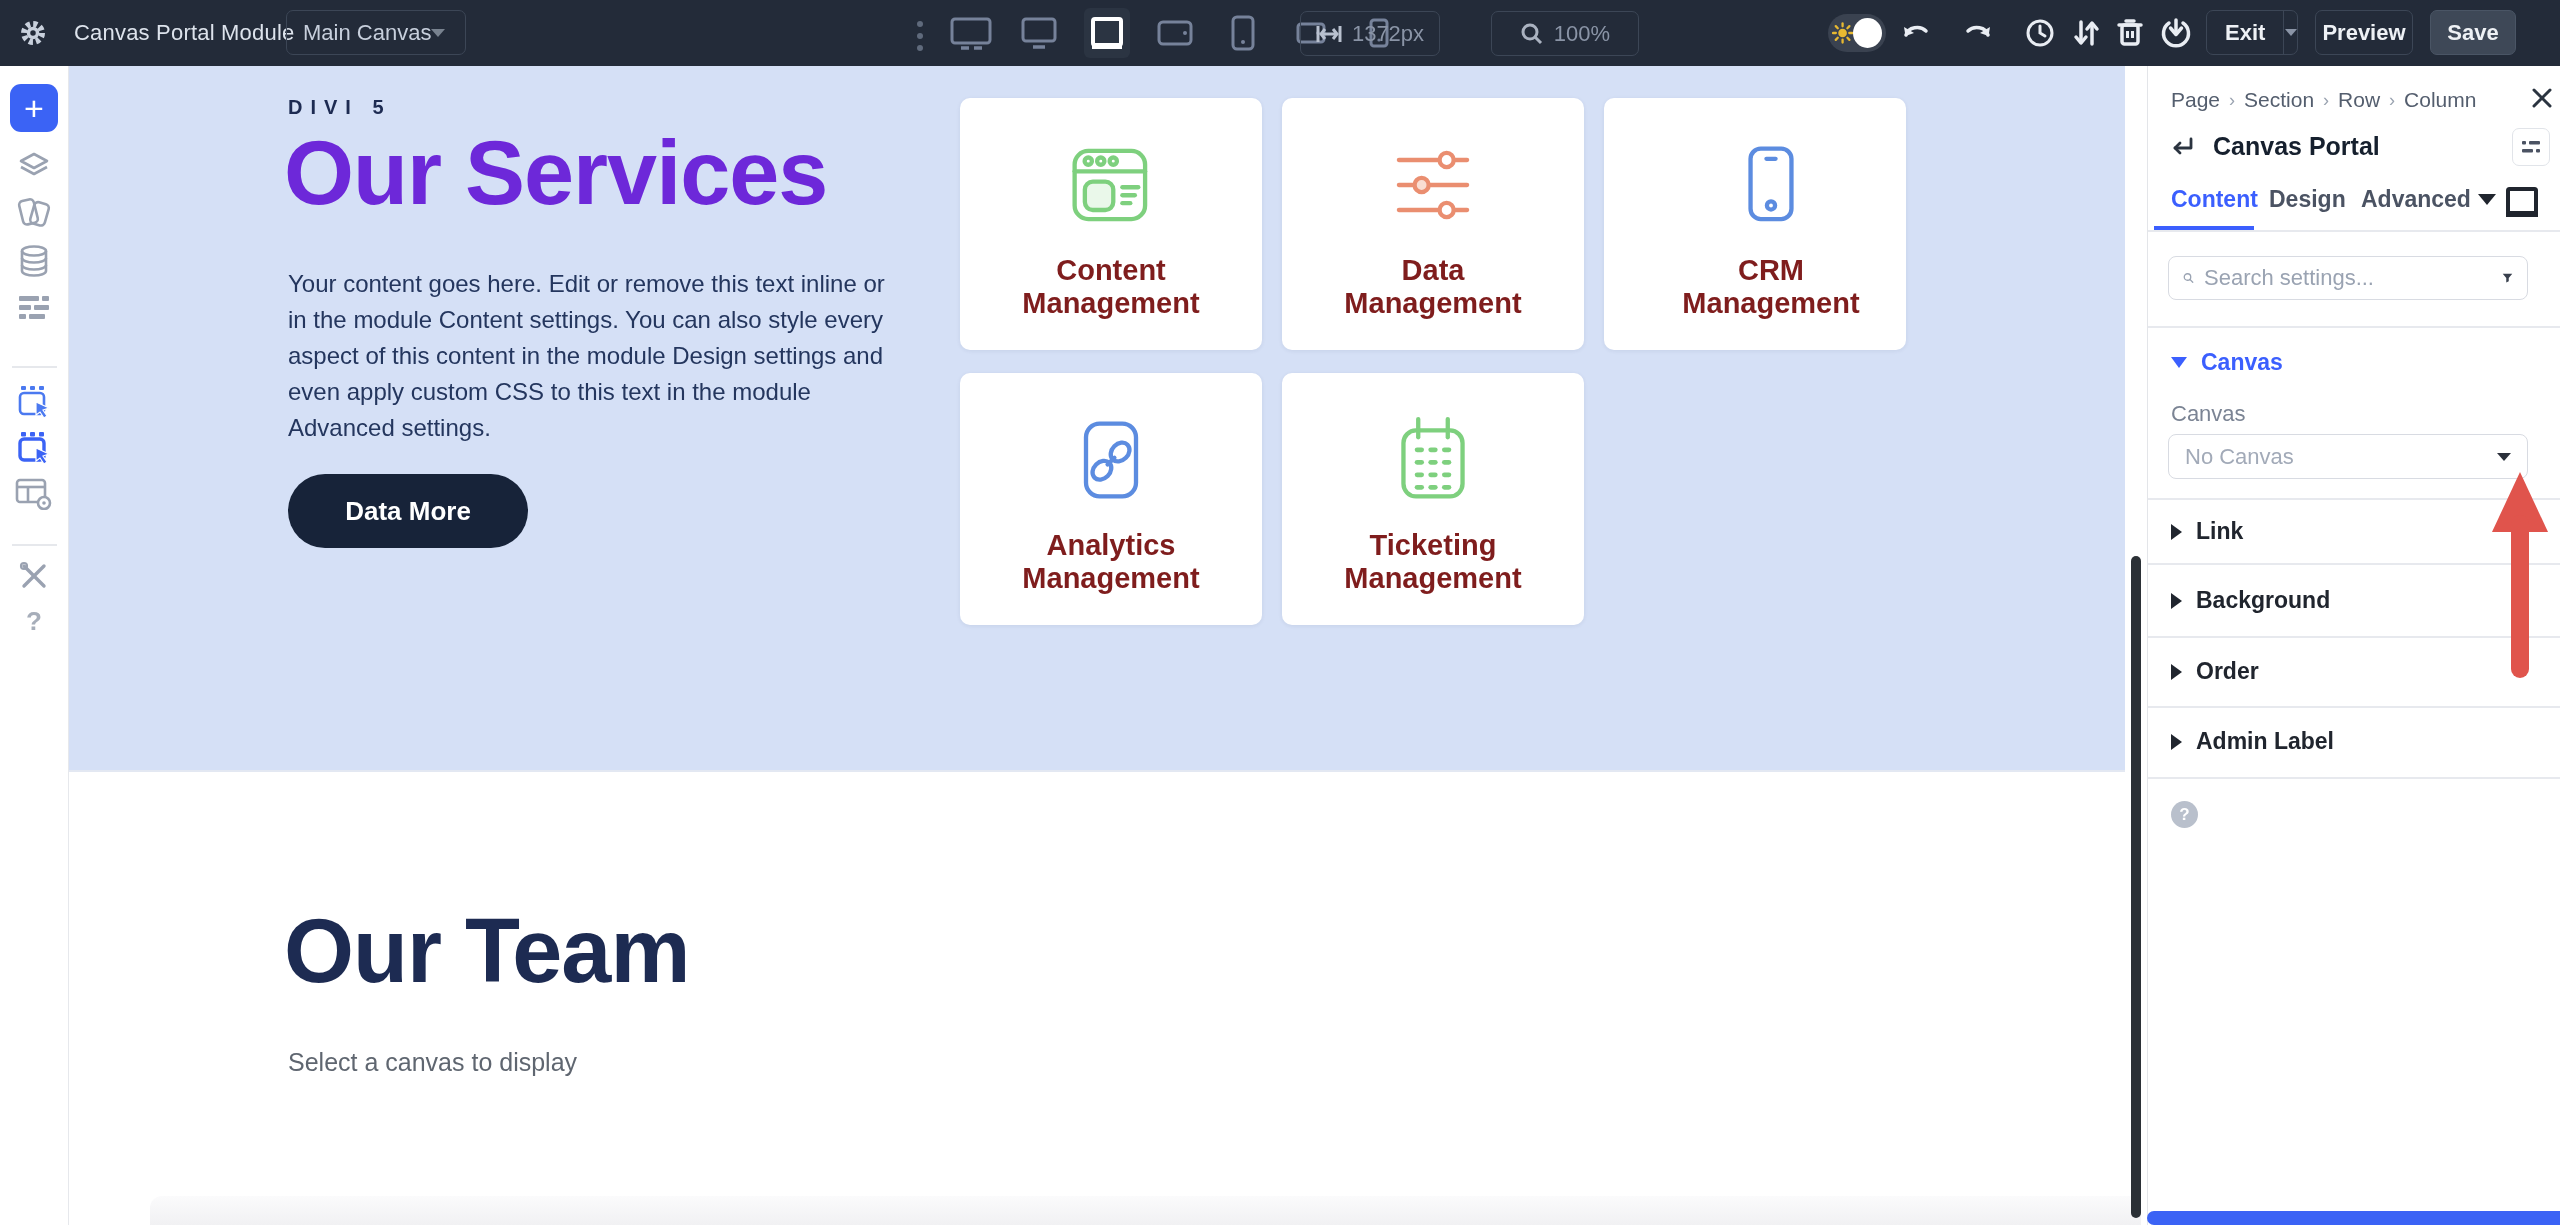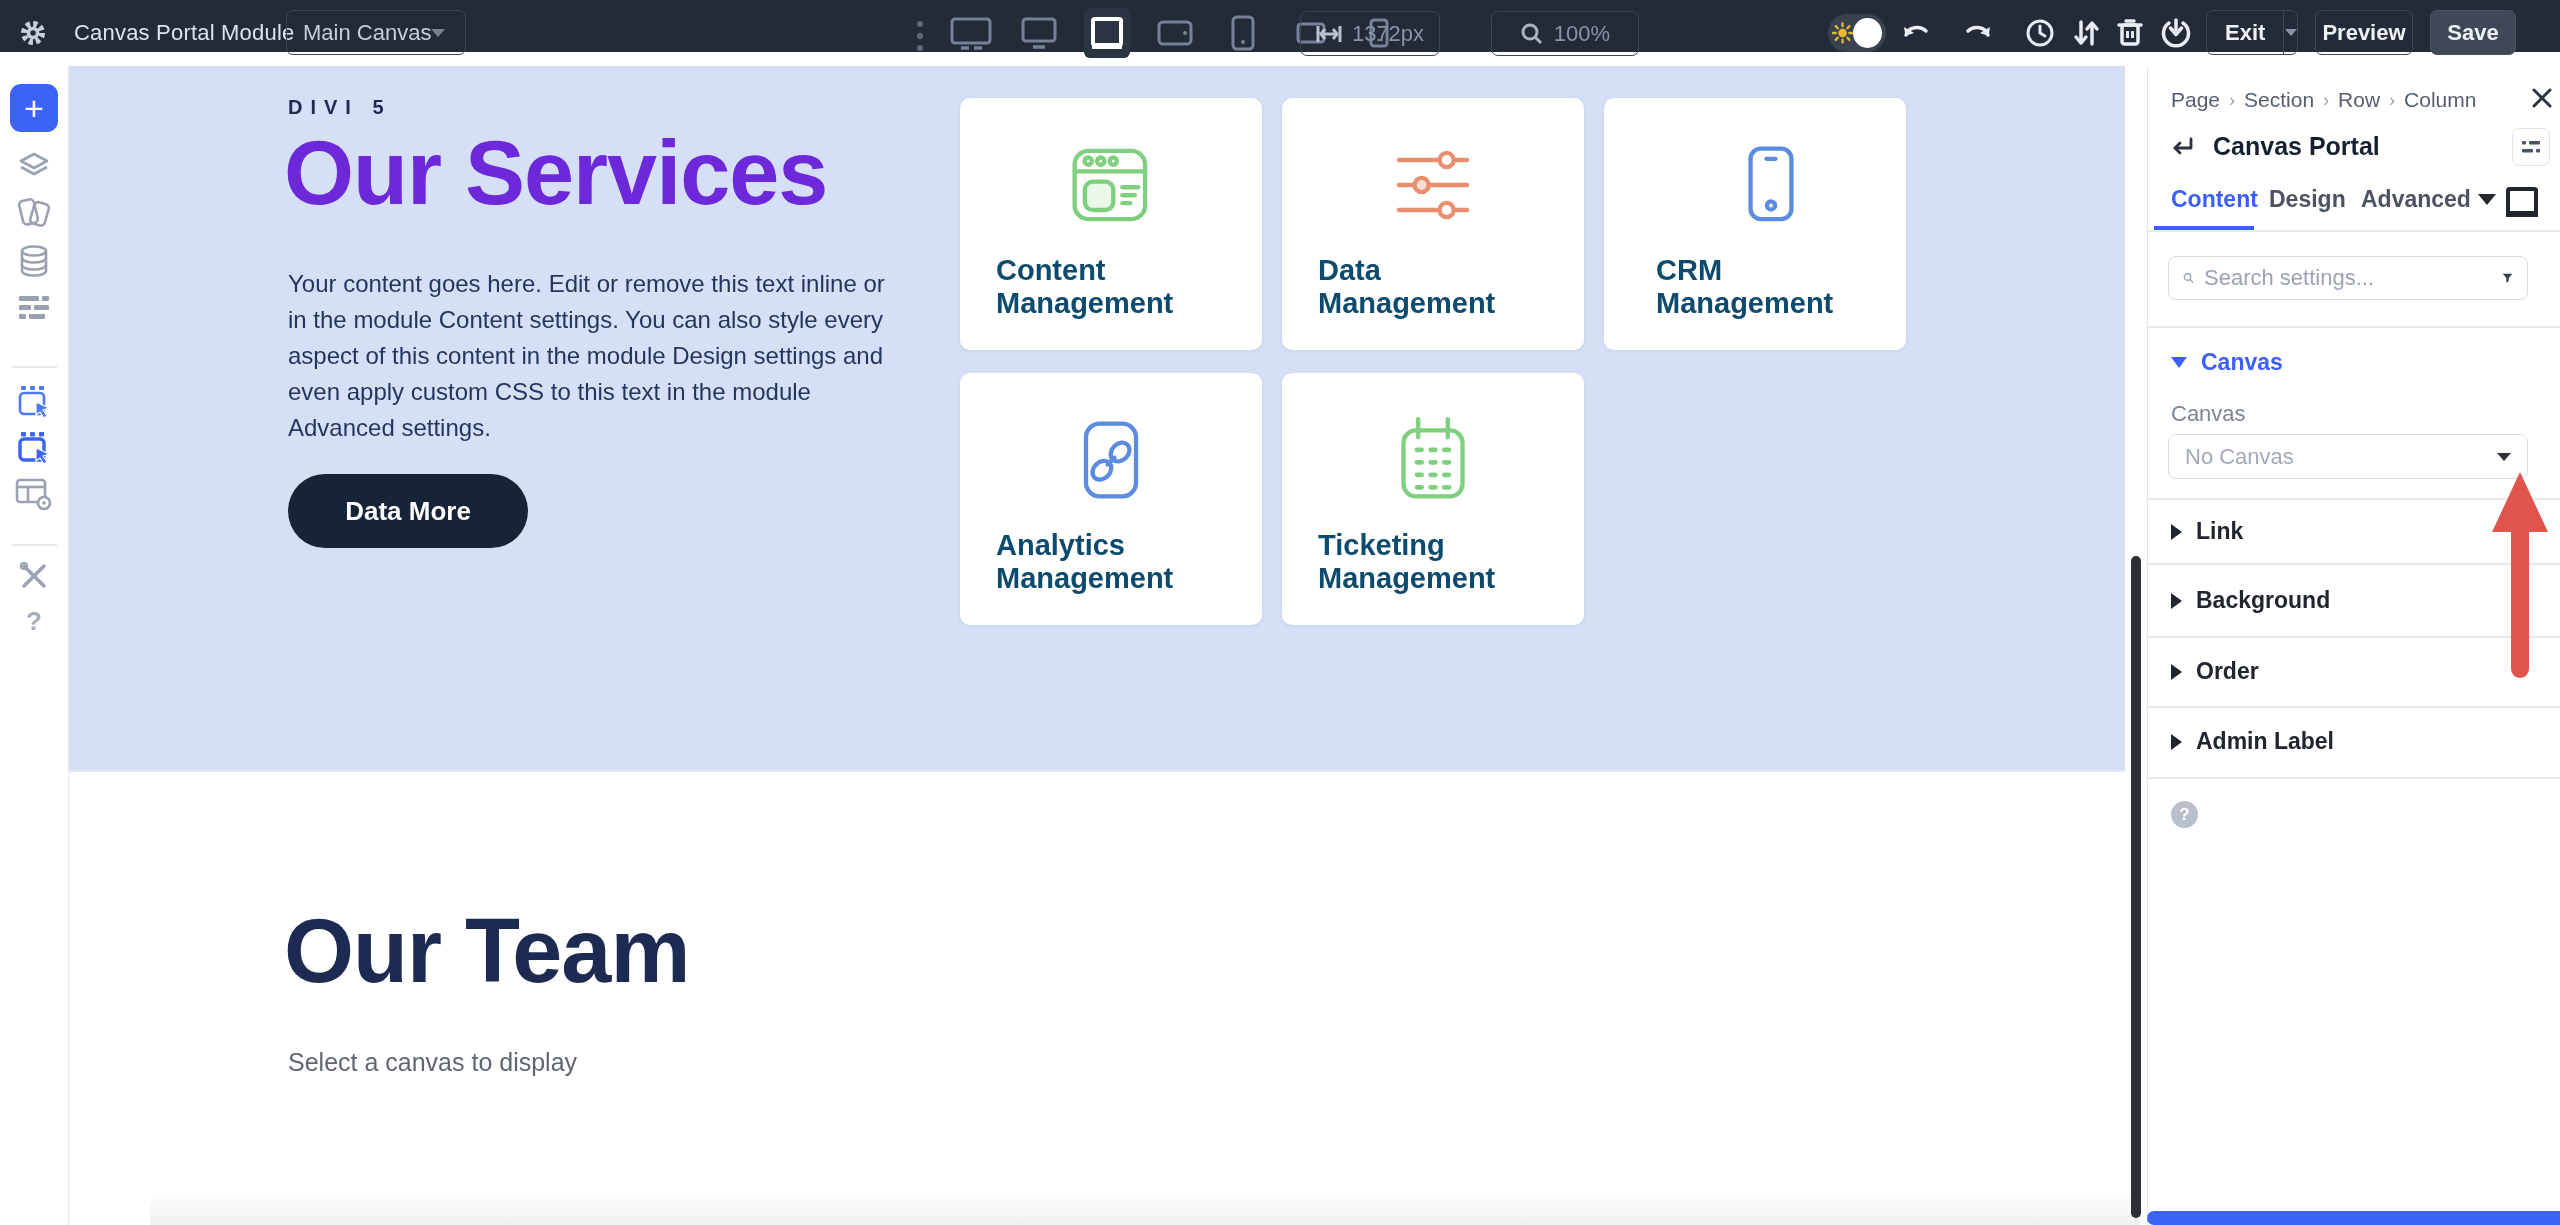--- a/index.html
+++ b/index.html
@@ -1,21 +1,21 @@
 <!DOCTYPE html>
 <html><head>
 <meta charset="utf-8">
 <style>
   * { margin:0; padding:0; box-sizing:border-box; }
   html,body { width:2560px; height:1225px; overflow:hidden; background:#fff;
     font-family:"Liberation Sans","DejaVu Sans",sans-serif; }
   .stage { position:relative; width:2560px; height:1225px; background:#fff; }
 
   
-  .topbar { position:absolute; left:0; top:0; width:2560px; height:52px;
+  .topbar { position:absolute; left:0; top:0; width:2560px; height:66px;
     background:#232b39; display:flex; align-items:center; z-index:50; }
   .tb-item { position:absolute; display:flex; align-items:center; justify-content:center; }
   .tb-title { color:#dde3ec; font-size:22px; font-weight:500; letter-spacing:.2px; }
   .tb-field { border:1.5px solid #3c4656; border-radius:7px; height:45px;
     display:flex; align-items:center; color:#c7cfdc; font-size:22px; }
   .tb-muted { color:#8a94a6; }
   .chev { width:0; height:0; border-left:7px solid transparent; border-right:7px solid transparent;
     border-top:8px solid #78828f; }
   .grid-ic { display:grid; grid-template-columns:13px 13px; grid-template-rows:13px 13px; gap:5px; }
   .grid-ic i { background:#eef1f6; border-radius:2.5px; }
@@ -54,21 +54,21 @@
   .hero-body { position:absolute; left:288px; top:266px; width:618px; font-size:24px;
     line-height:36px; color:#24365e; }
   .learn-btn { position:absolute; left:288px; top:474px; width:240px; height:74px; border-radius:37px;
     background:#172339; color:#fff; font-size:26px; font-weight:600;
     display:flex; align-items:center; justify-content:center; }
   .card { position:absolute; width:302px; height:252px; background:#fff; border-radius:10px;
     box-shadow:0 1px 4px rgba(30,40,80,.08); display:flex; flex-direction:column;
     align-items:center; }
   .card .c-icon { margin-top:32px; height:110px; display:flex; align-items:center; justify-content:center; }
   .card .c-title { margin-top:14px; font-size:29px; line-height:33px; font-weight:700;
-    color:#0c4a6e; width:230px; }
+    color:#7f1d1d; text-align:center; width:230px; }
   .team-h { position:absolute; left:284px; top:900px; font-size:90px; font-weight:800;
     color:#1d2b52; letter-spacing:-1px; }
   .team-sub { position:absolute; left:288px; top:1048px; font-size:25px; color:#5f6670; }
   .bottom-strip { position:absolute; left:150px; top:1196px; width:1991px; height:29px;
     background:linear-gradient(180deg,#fbfbfc,#f1f1f3); border-radius:12px 12px 0 0; }
   .corner-wedge { position:absolute; left:0; top:1206px; width:0; height:0;
     border-bottom:19px solid #23282f; border-right:16px solid transparent; }
   .scroll-thumb { position:absolute; left:2131px; top:556px; width:10px; height:662px;
     background:#2b3036; border-radius:5px; z-index:45; }
 

